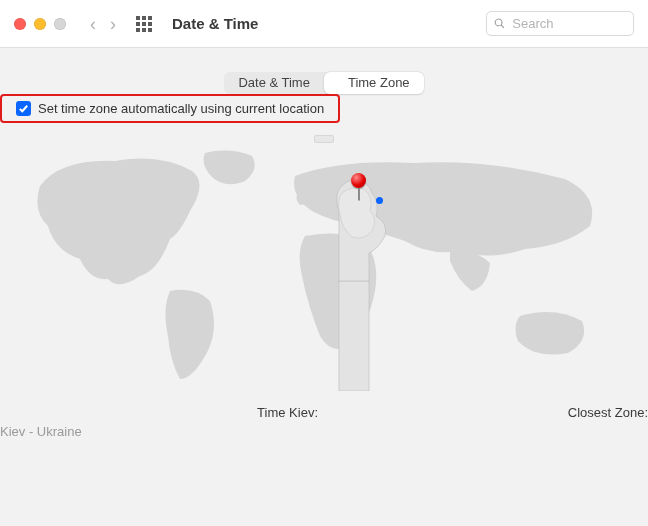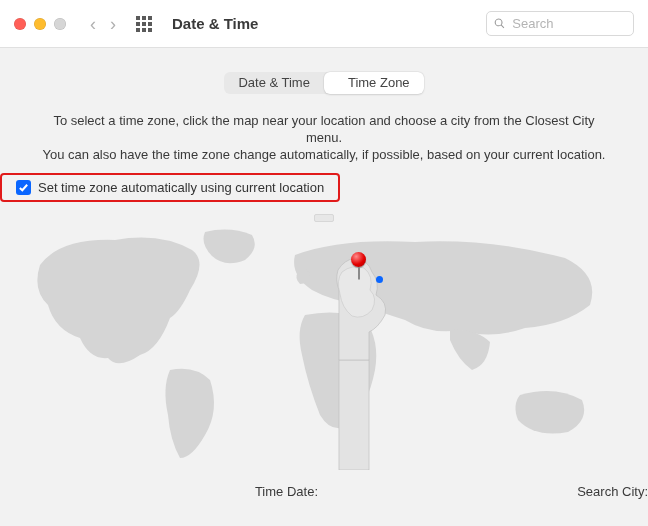--- a/index.html
+++ b/index.html
@@ -226,24 +226,20 @@
 
 <div class="body">
 
   <div class="segbar">
     <div class="segbar-inner">
       <div class="seg">Date &amp; Time</div>
       <div class="seg active">Time Zone</div>
     </div>
   </div>
 
-  <div class="instructions">
-    <span>To select a time zone, click the map near your location and choose a city from the Closest City menu.</span><br>
-    <span>You can also have the time zone change automatically, if possible, based on your current location.</span>
-  </div>
 
   <div class="autorow">
     <div class="autobox">
       <div class="cbox">
         <svg viewBox="0 0 12 12">
             <polyline points="2,6.5 4.7,9 10,3"></polyline>
           </svg>
       </div>
       <span>Set time zone automatically using current location</span>
     </div>
@@ -278,17 +274,18 @@
       <path class="highlightland" d="M322 52 Q332 44 344 48 Q354 56 350 70 Q358 78 352 90 Q343 100 332 96 Q322 88 320 74 Q316 60 322 52 Z"></path>
     </svg>
     <div class="bluedot"></div>
     <div class="pin">
       <div class="pin-head"></div>
       <div class="pin-stick"></div>
     </div>
   </div>
 
   <div class="info">
-    <div class="lbl">Time Date:</div>
-    <div class="lbl">Search City:</div>
+    <div class="lbl">Time Kiev:</div>
+    <div class="lbl">Closest Zone:</div>
+    <div class="val">Kiev - Ukraine</div>
   </div>
 
 </div>
 
 </body></html>

